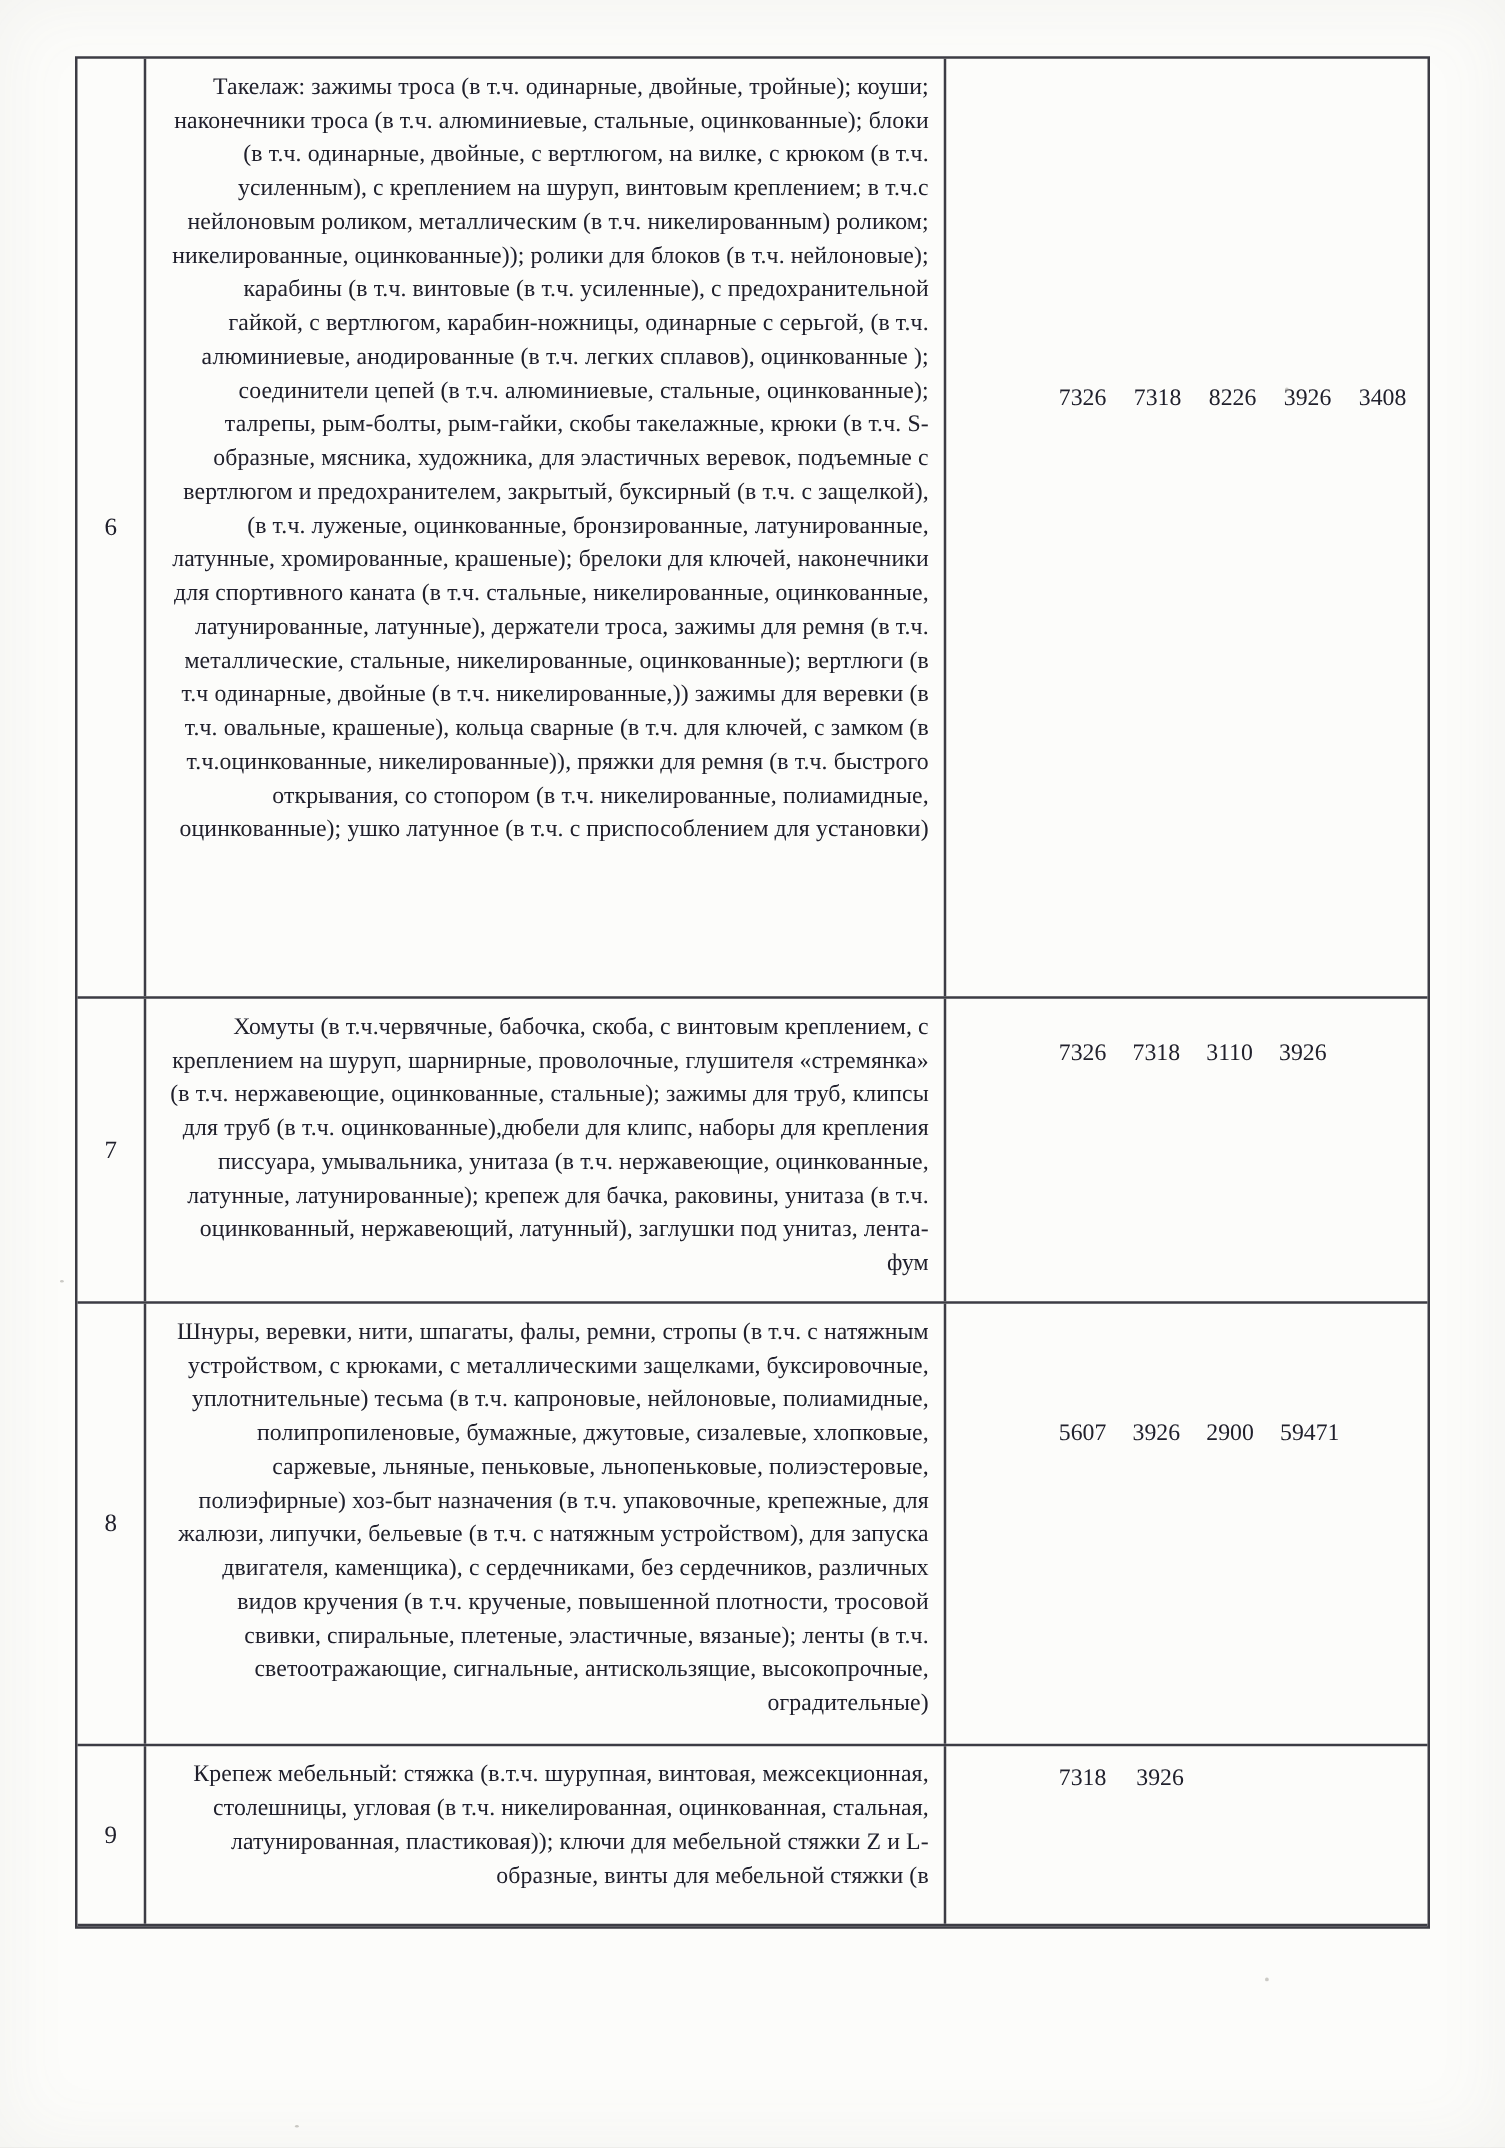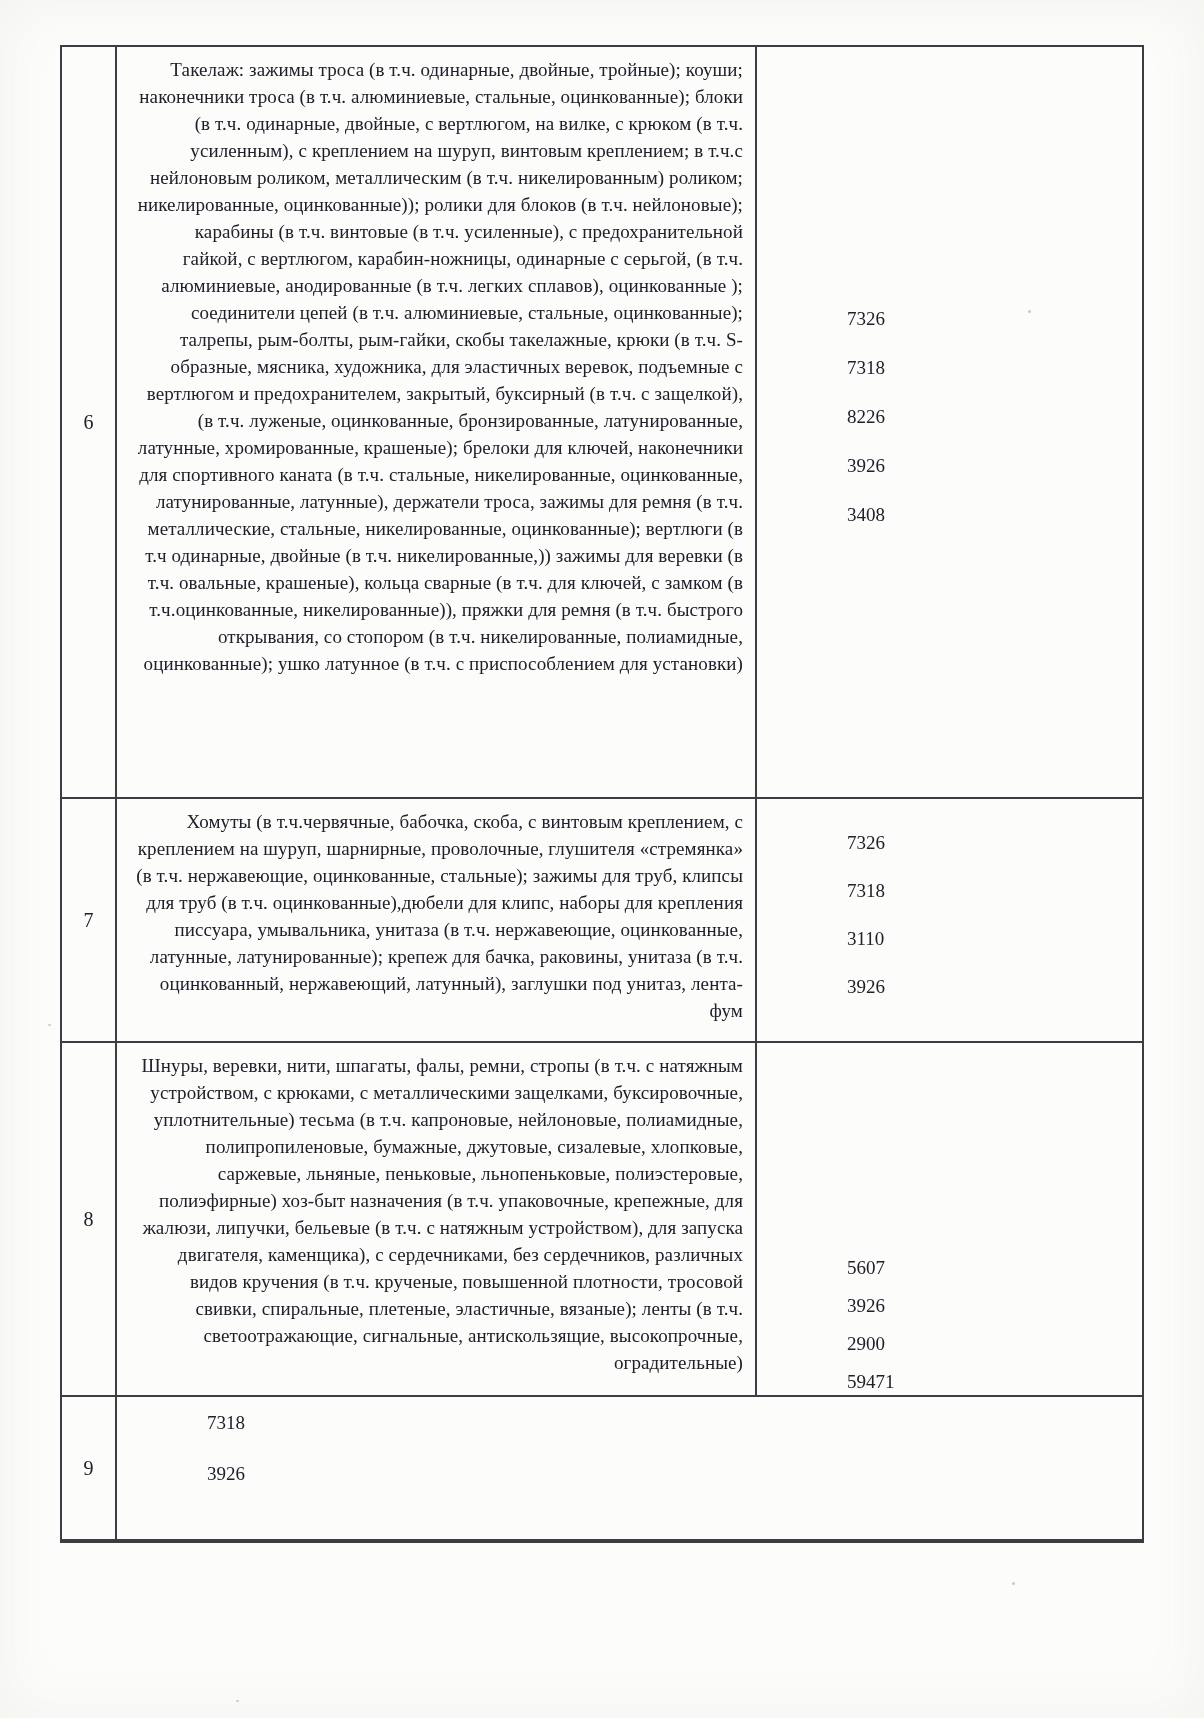--- a/index.html
+++ b/index.html
@@ -43,33 +43,33 @@
   .desc {
     border-right: 2px solid #3c3c44;
     padding: 9px 12px 12px 16px;
     font-size: 19px;
     line-height: 27px;
     text-align: right;
     letter-spacing: 0.1px;
   }
   .codes {
     display: flex;
-    flex-direction: column;
+    flex-direction: row;
     align-items: flex-start;
     padding-left: 90px;
     font-size: 19px;
     line-height: 27px;
   }
   
   .r0 { min-height: 750px; }
   .r0 .codes { padding-top: 258px; gap: 22px; }
   .r1 { min-height: 242px; }
   .r1 .codes { padding-top: 30px; gap: 21px; }
   .r2 { min-height: 352px; }
-  .r2 .codes { padding-top: 90px; gap: 11px; justify-content: flex-end; }
+  .r2 .codes { padding-top: 90px; gap: 21px; }
   .r3 { min-height: 142px; }
   .r3 .codes { padding-top: 12px; gap: 24px; }
   
   .speck {
     position: absolute;
     background: #9a9890;
     border-radius: 50%;
     opacity: 0.5;
   }
 </style>
@@ -108,20 +108,21 @@
       <div class="cell codes">
         <span class="code">5607</span>
         <span class="code">3926</span>
         <span class="code">2900</span>
         <span class="code">59471</span>
       </div>
     </div>
 
     <div class="trow r3">
       <div class="cell num">9</div>
+      <div class="cell desc">Крепеж мебельный: стяжка (в.т.ч. шурупная, винтовая, межсекционная, столешницы, угловая (в т.ч. никелированная, оцинкованная, стальная, латунированная, пластиковая)); ключи для мебельной стяжки  Z и L-образные, винты для мебельной стяжки (в</div>
       <div class="cell codes">
         <span class="code">7318</span>
         <span class="code">3926</span>
       </div>
     </div>
 
   </div>
 
   <div class="speck" style="left:1028px; top:310px; width:3px; height:3px;"></div>
   <div class="speck" style="left:48px; top:1024px; width:3px; height:2px;"></div>

